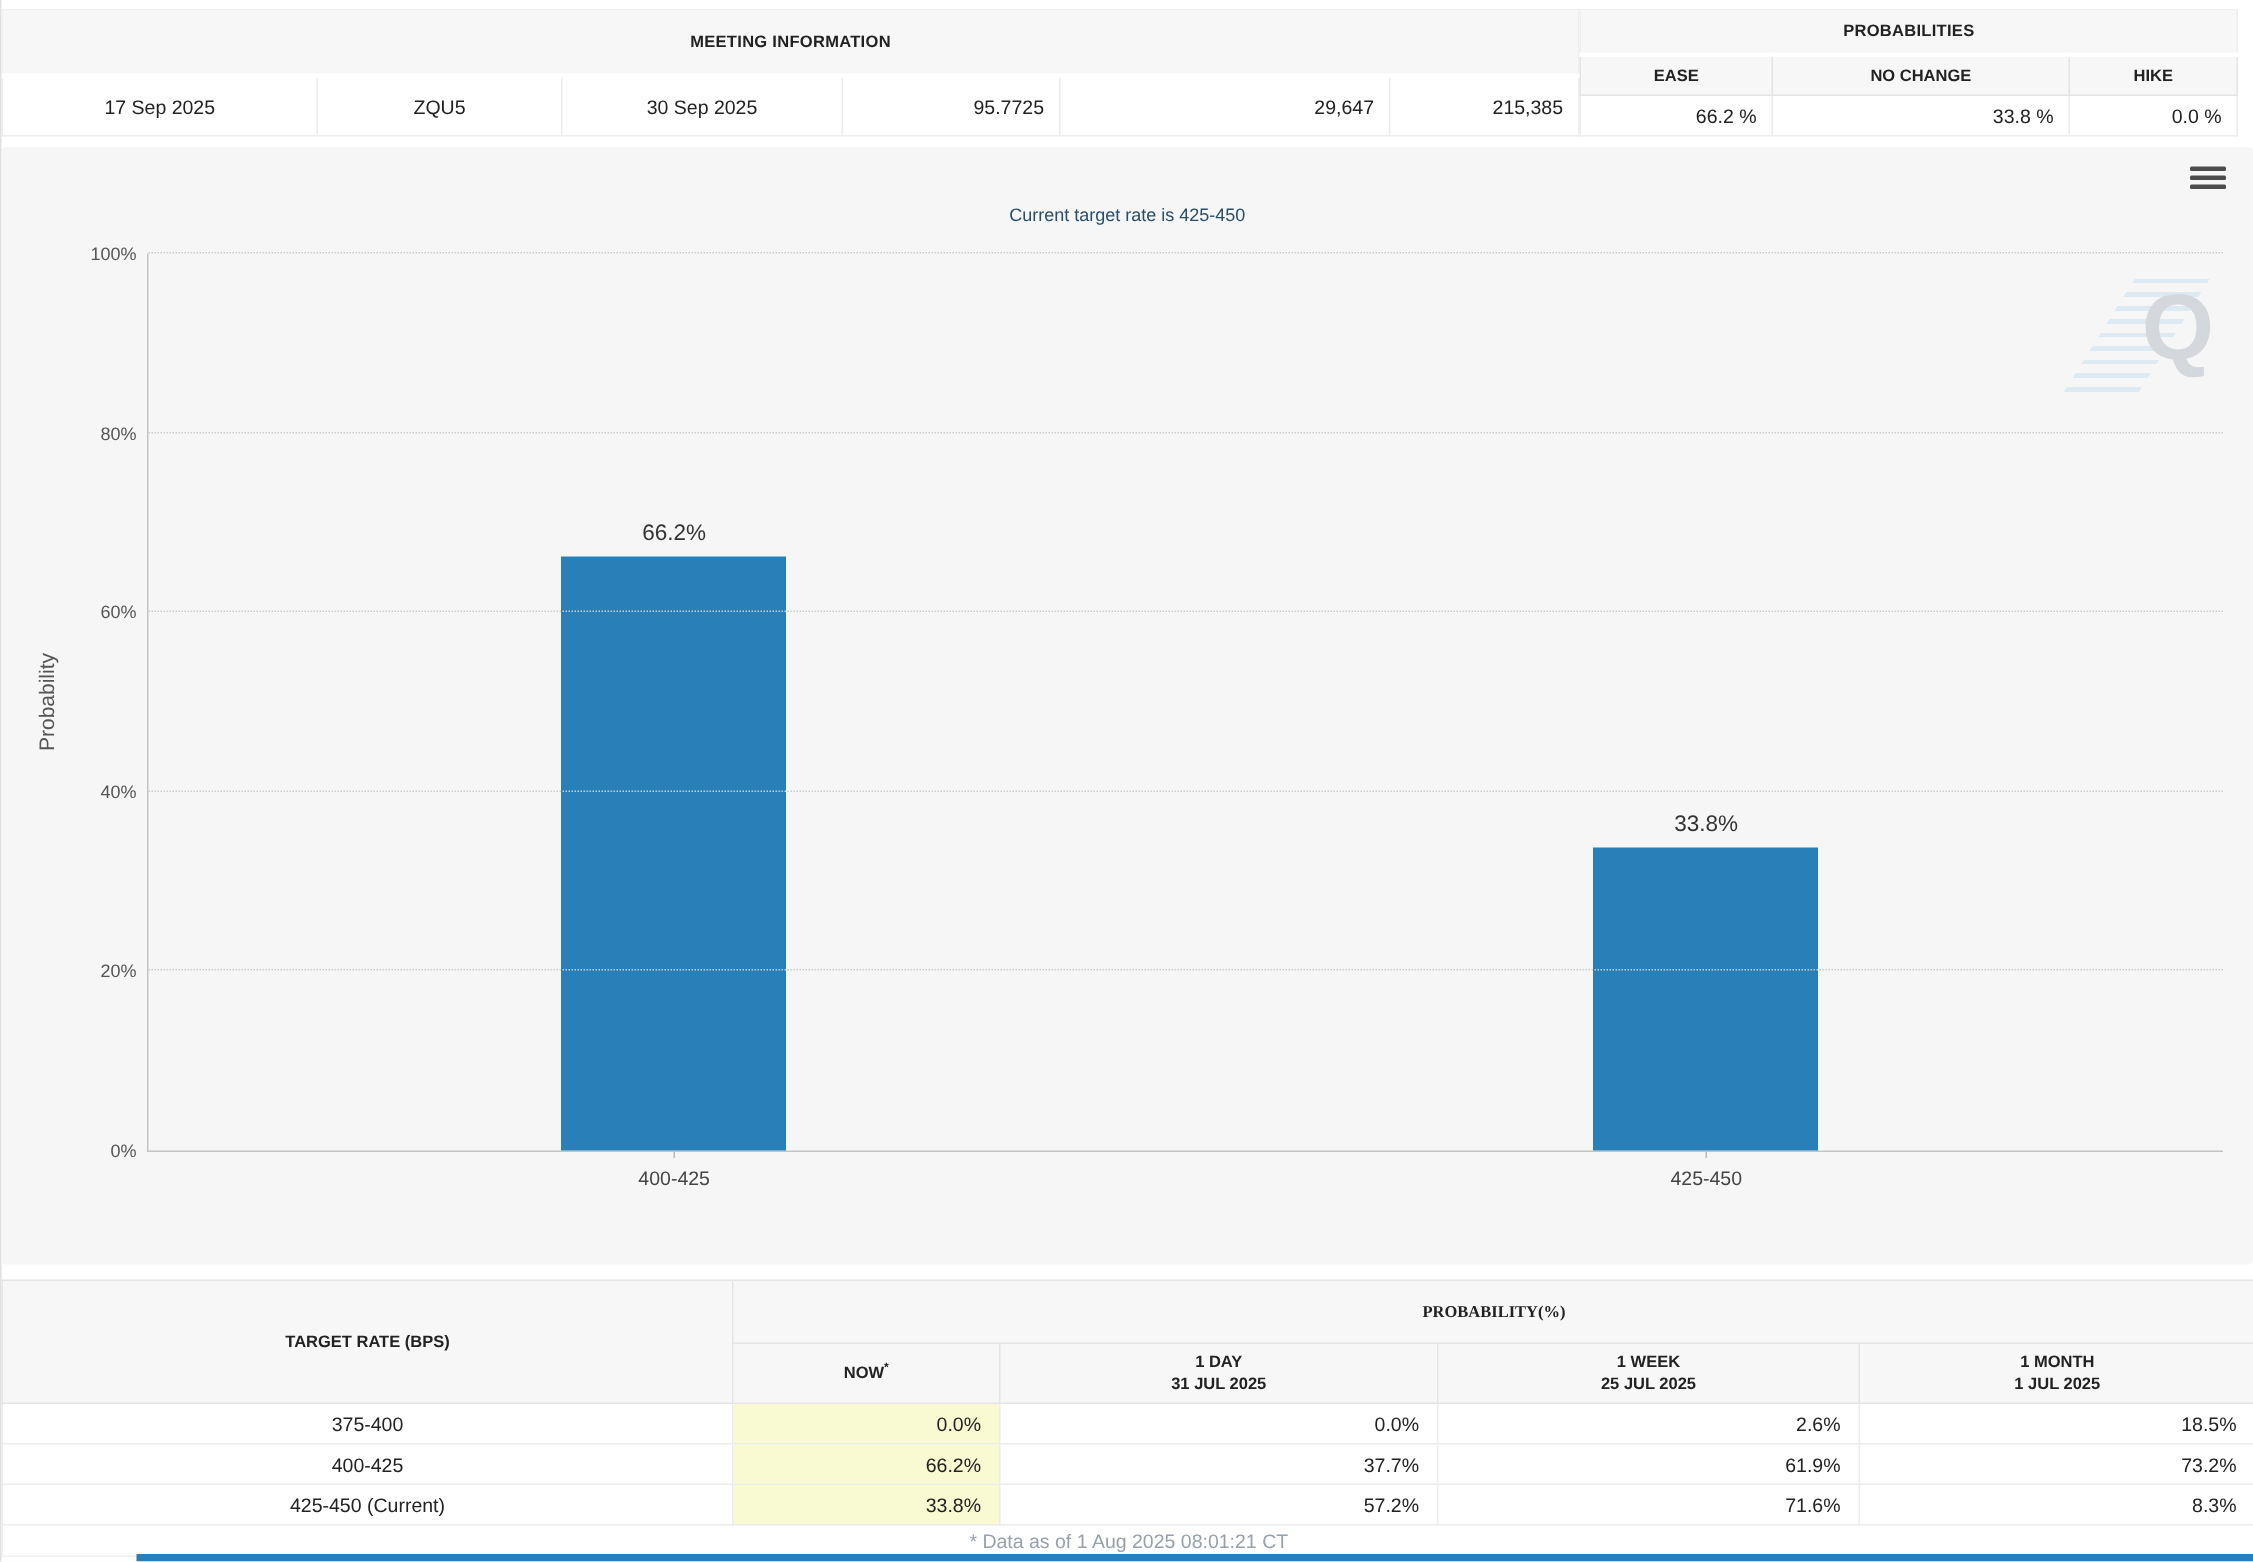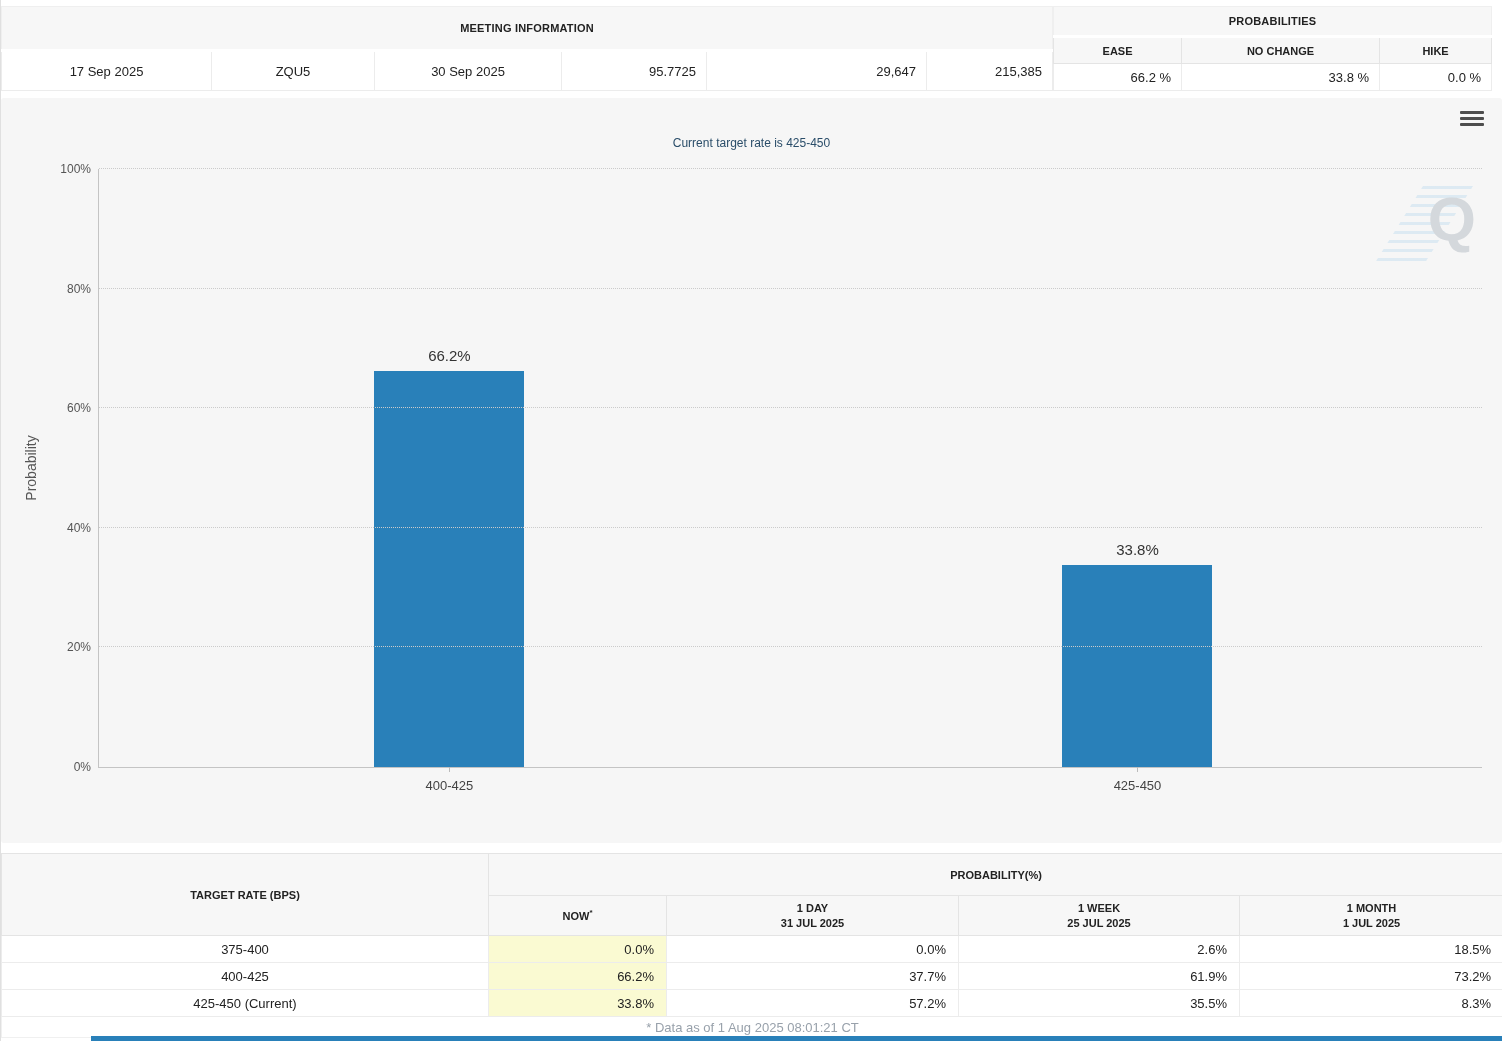--- a/index.html
+++ b/index.html
@@ -47,21 +47,21 @@
   .x-title { position:absolute; top:100%; margin-top:34px; left:0; right:0; text-align:center; font-size:14px; color:#555; }
   .y-title { position:absolute; left:30px; top:370px; transform:translate(-50%,-50%) rotate(-90deg);
       font-size:14px; color:#555; white-space:nowrap; }
 
   
   .history-wrap { margin-top:10px; }
   .hist-table { width:1502px; }
   .hist-table th { background:#f7f7f7; font-size:11px; font-weight:bold; color:#222;
       text-align:center; border:1px solid #e4e4e4; }
   .hist-table .corner { height:82px; }
-  .hist-table .group-h { height:42px; }
+  .hist-table .group-h { height:42px;font-family:Liberation Serif, serif; }
   .hist-table .sub-h { height:40px; line-height:1.35; }
   .hist-table td { background:#fff; font-size:13px; color:#222; height:27px; border:1px solid #ececec; padding:0 12px; }
   .hist-table td.now-cell { background:#fafad2; }
   .hist-table td.footnote { height:21px; text-align:center; color:#98a1ab; font-size:13px; border:1px solid #f0f0f0; }
   sup { font-size:8px; }
 
   .bottom-bar { position:absolute; bottom:0; left:90px; right:0; height:5px; background:#2980b9; }
 </style>
 </head>
 <body>
@@ -190,21 +190,21 @@
       <td class="c">400-425</td>
       <td class="r now-cell">66.2%</td>
       <td class="r">37.7%</td>
       <td class="r">61.9%</td>
       <td class="r">73.2%</td>
     </tr>
     <tr>
       <td class="c">425-450 (Current)</td>
       <td class="r now-cell">33.8%</td>
       <td class="r">57.2%</td>
-      <td class="r">35.5%</td>
+      <td class="r">71.6%</td>
       <td class="r">8.3%</td>
     </tr>
     <tr>
       <td class="footnote" colspan="5">* Data as of 1 Aug 2025 08:01:21 CT</td>
     </tr>
   </tbody>
     </table>
 </div>
 
 <div class="bottom-bar"></div>

